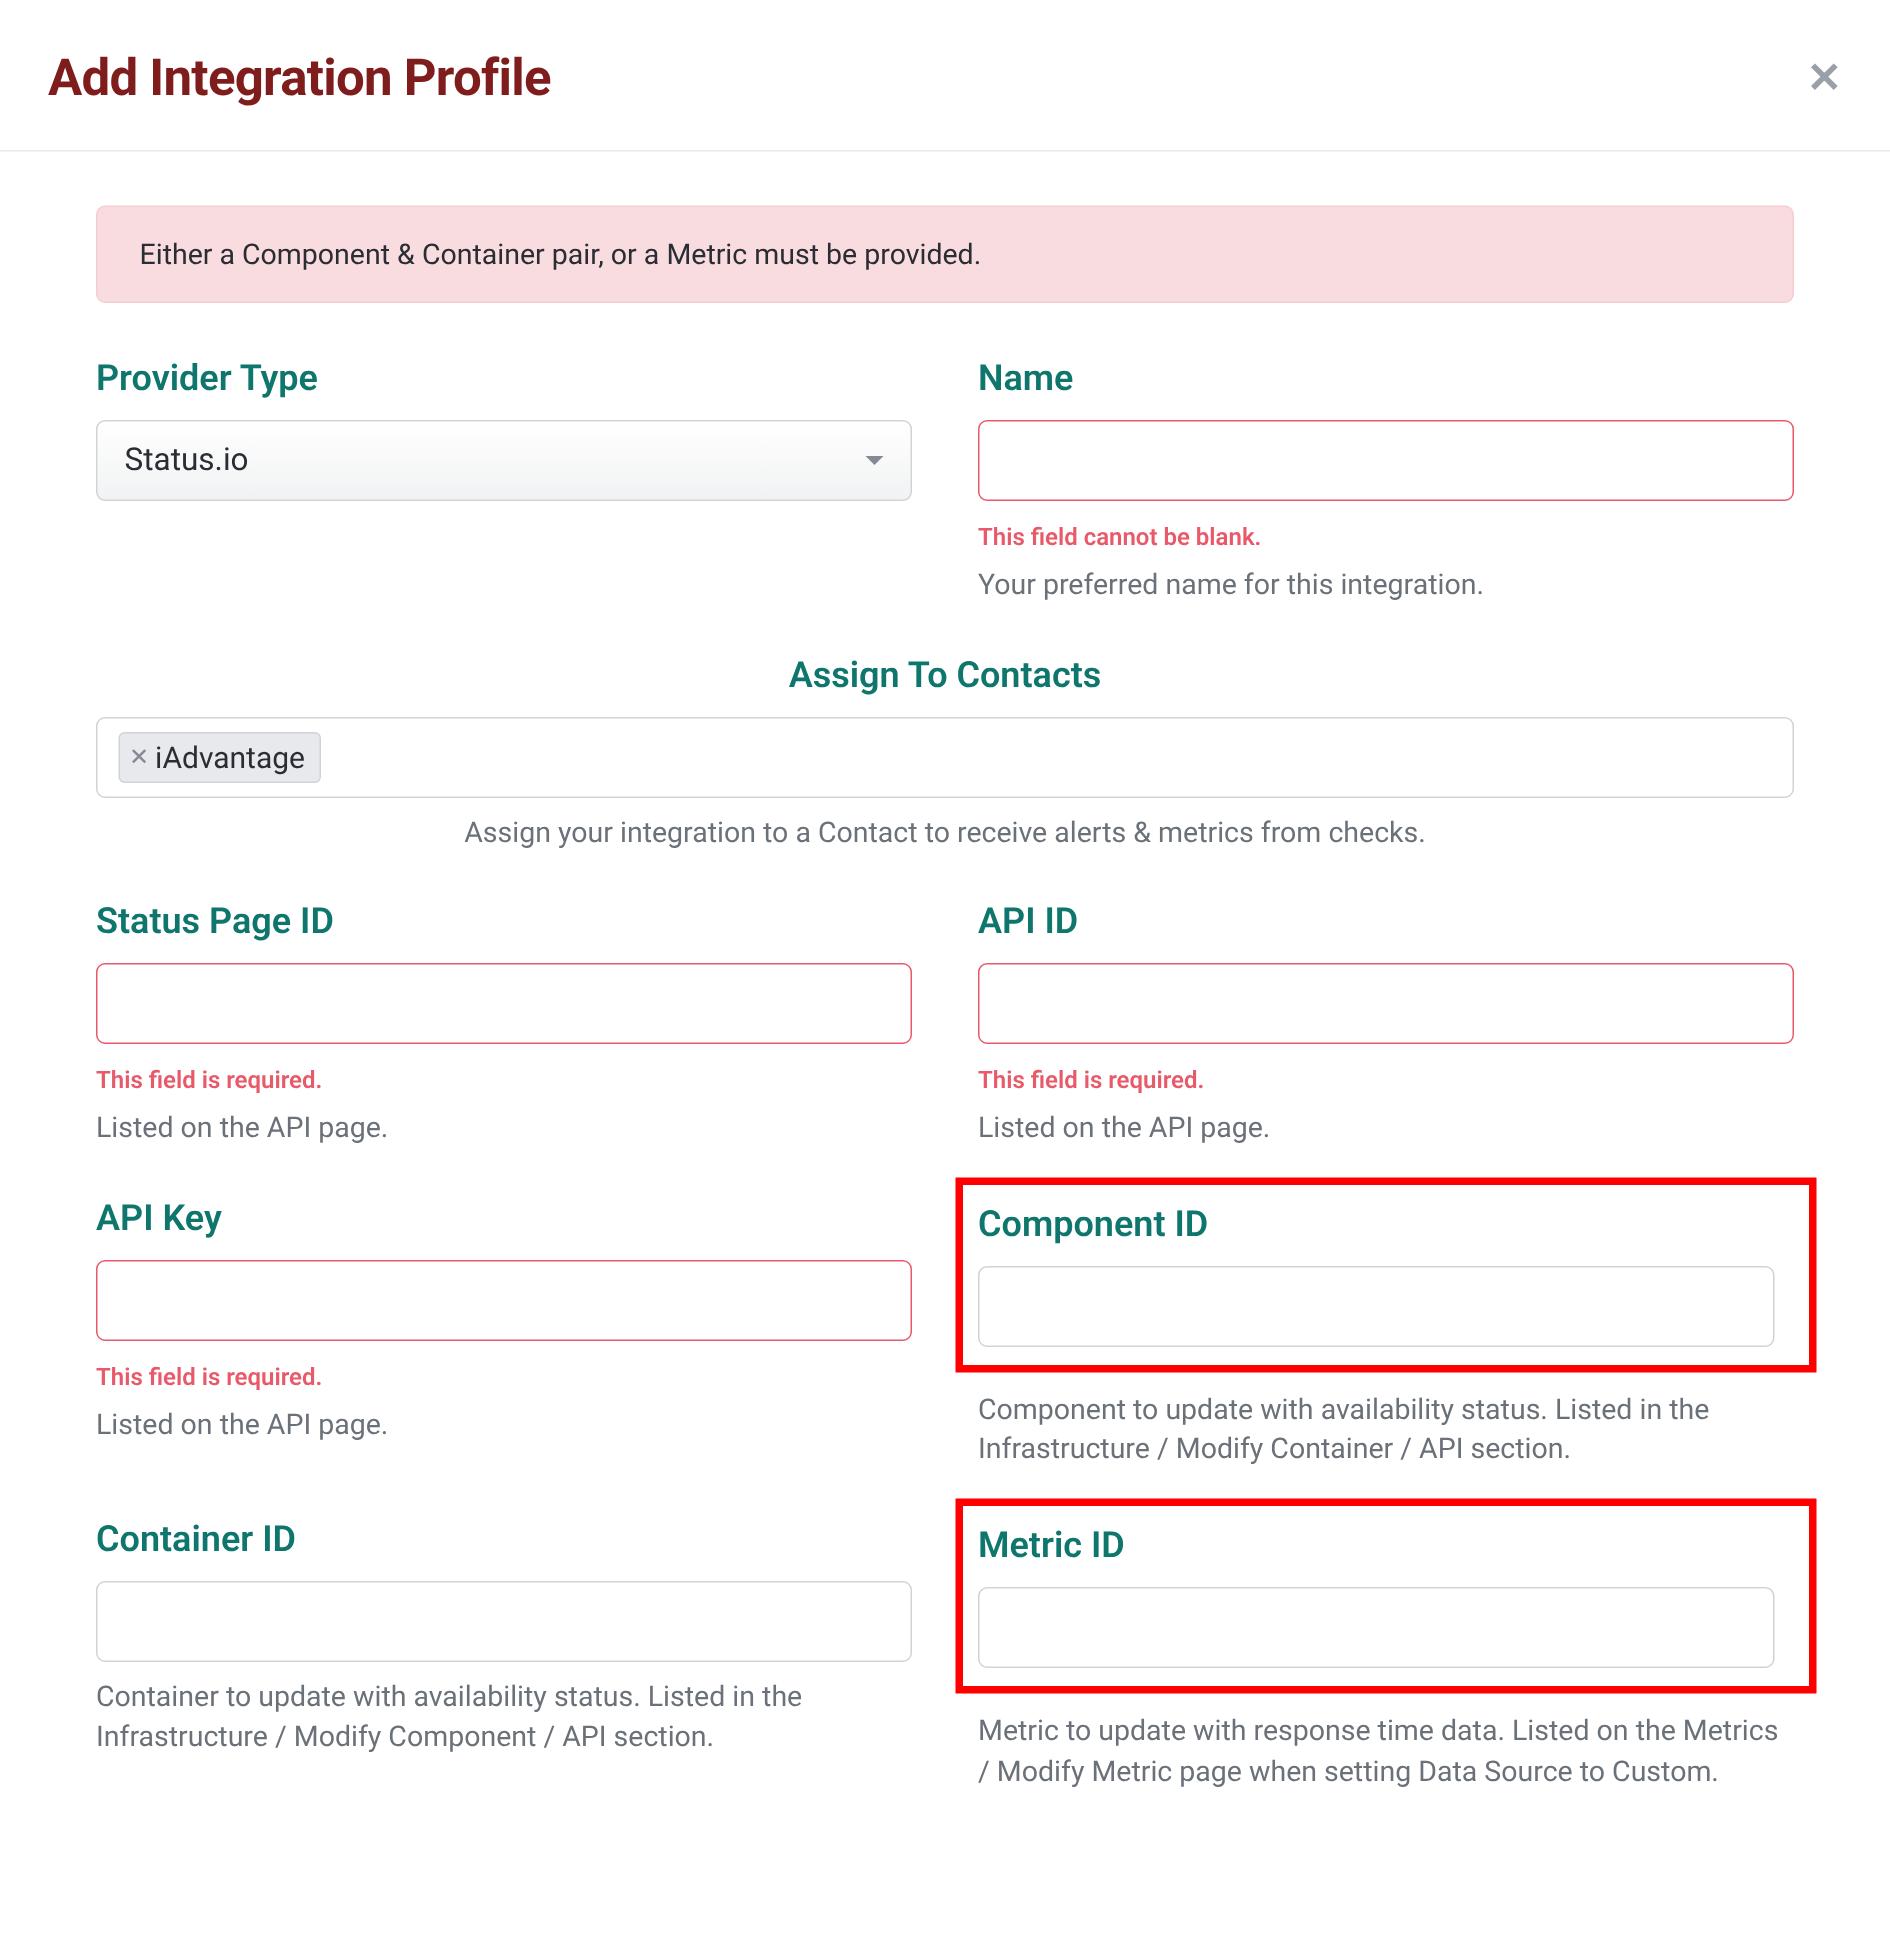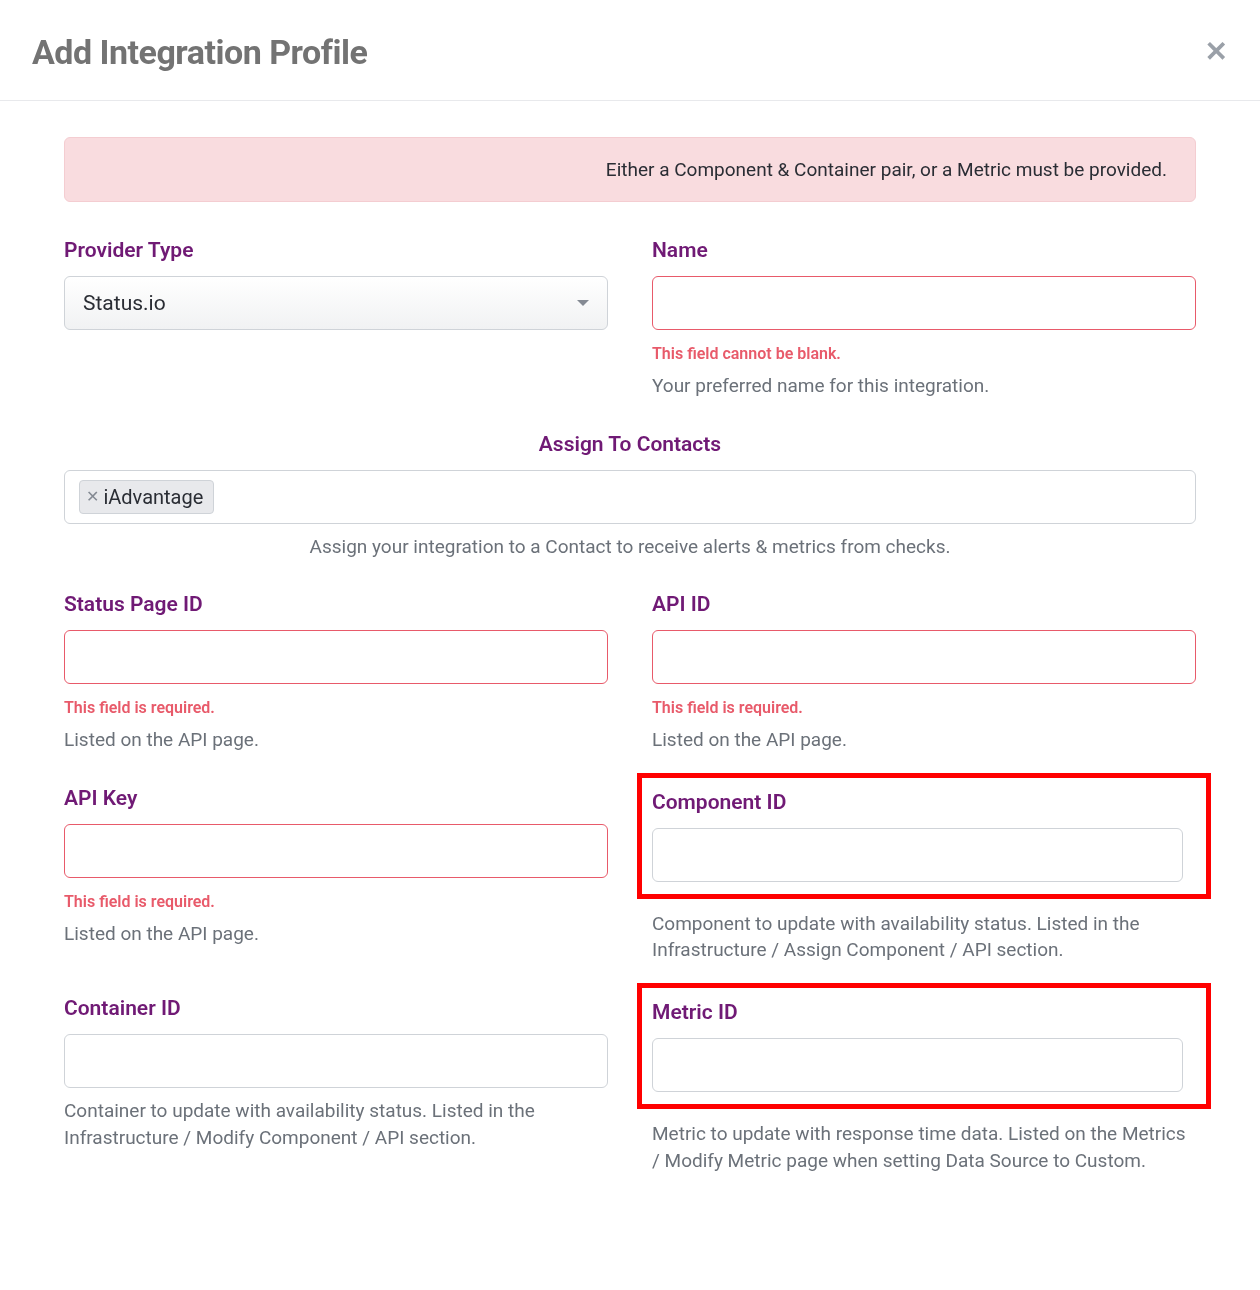--- a/index.html
+++ b/index.html
@@ -17,55 +17,54 @@
     display: flex;
     justify-content: space-between;
     align-items: center;
     padding: 32px 32px 28px 32px;
     border-bottom: 1px solid #e8e9ec;
   }
   .modal-title {
     font-size: 34px;
     font-weight: 700;
     letter-spacing: -0.5px;
-    color: #737373;
+    color: #7f1d1d;
   }
   .close-btn {
     font-size: 28px;
     color: #9aa0a8;
     cursor: pointer;
     line-height: 1;
     font-weight: 700;
   }
   .modal-body {
     padding: 36px 64px 0 64px;
   }
   .alert-banner {
     background: #f9dcdf;
     border: 1px solid #f4cdd1;
     border-radius: 6px;
     padding: 20px 28px;
     color: #2a2d34;
     font-size: 19px;
     margin-bottom: 36px;
-    text-align: right;
   }
   .form-row {
     display: flex;
     gap: 44px;
     margin-bottom: 32px;
   }
   .form-col {
     flex: 1;
     min-width: 0;
   }
   .field-label {
-    font-size: 21px;
+    font-size: 24px;
     font-weight: 600;
-    color: #701a75;
+    color: #0f766e;
     margin-bottom: 14px;
     display: block;
   }
   .select-wrap {
     position: relative;
     width: 100%;
     height: 54px;
     background: linear-gradient(#ffffff, #f1f2f3);
     border: 1px solid #cfd3d8;
     border-radius: 6px;
@@ -219,21 +218,21 @@
       <label class="field-label">API Key</label>
       <input type="text" class="text-input error" value="" style="">
       <div class="error-msg">This field is required.</div>
       <div class="help-text">Listed on the API page.</div>
     </div>
     <div class="form-col">
       <div class="highlight-box">
         <label class="field-label">Component ID</label>
         <input type="text" class="text-input" value="" style="">
       </div>
-      <div class="help-text">Component to update with availability status. Listed in the Infrastructure / Assign Component / API section.</div>
+      <div class="help-text">Component to update with availability status. Listed in the Infrastructure / Modify Container / API section.</div>
     </div>
   </div>
 
   <div class="form-row">
     <div class="form-col">
       <label class="field-label">Container ID</label>
       <input type="text" class="text-input" value="" style="">
       <div class="help-text">Container to update with availability status. Listed in the Infrastructure / Modify Component / API section.</div>
     </div>
     <div class="form-col">

